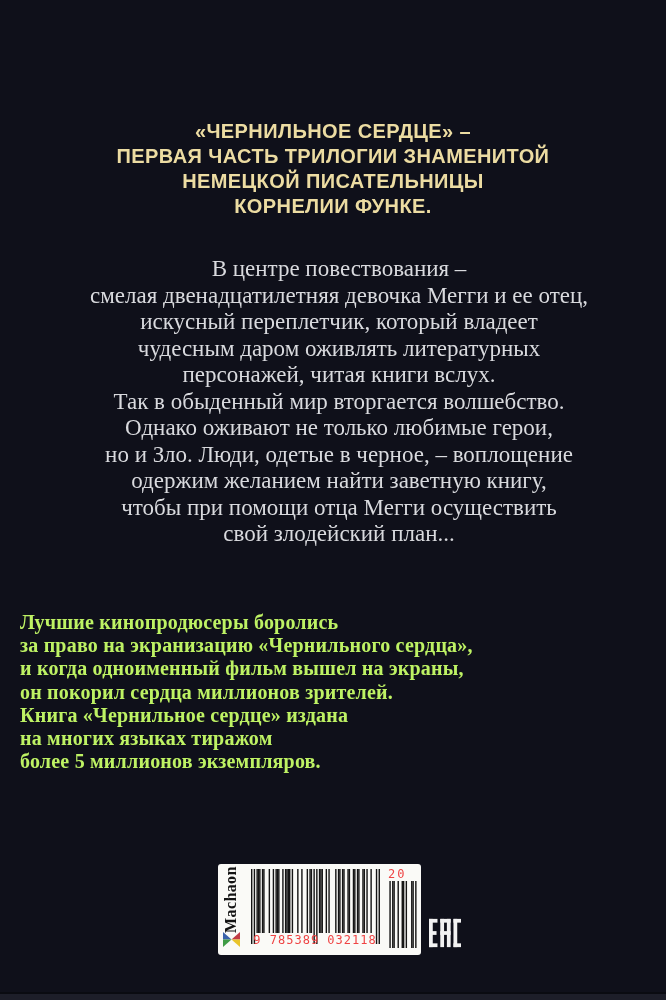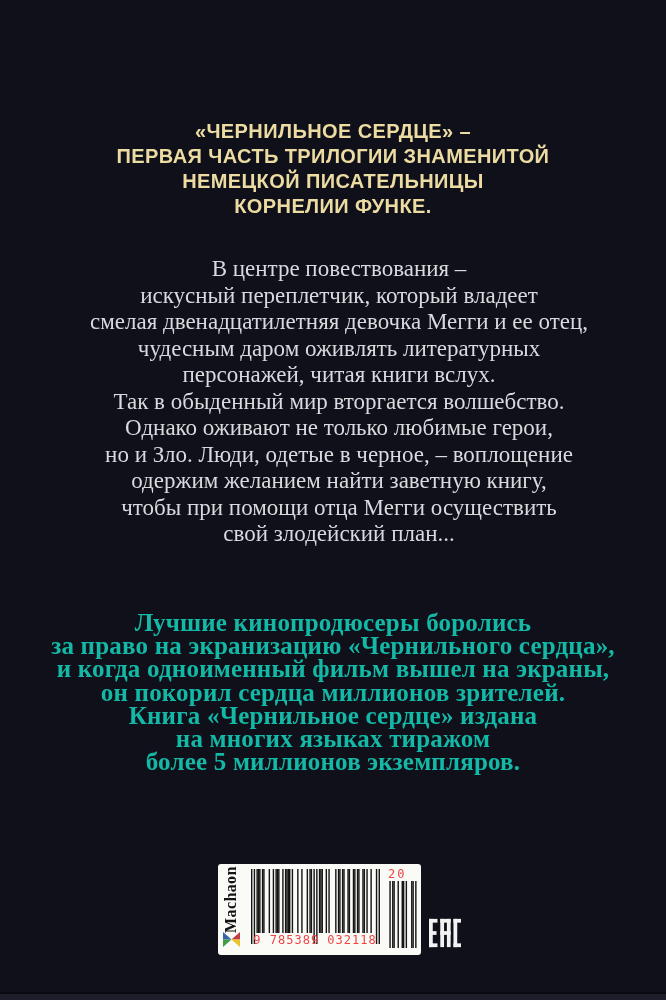--- a/index.html
+++ b/index.html
@@ -24,25 +24,24 @@
   .synopsis{
     position:absolute;top:256px;left:20px;right:8px;
     text-align:center;
     color:#d9dade;
     font-family:"Liberation Serif",serif;
     font-size:23px;line-height:26.5px;
   }
   
   .film-note{
     position:absolute;top:611px;left:20px;right:20px;
-    text-align:center;
-    color:#14b8a6;
+    color:#bef264;
     font-family:"Liberation Serif",serif;
     font-weight:700;
-    font-size:25px;line-height:23.2px;
+    font-size:20px;line-height:23.2px;
     letter-spacing:0.2px;
   }
   
   .barcode-box{
     position:absolute;left:218px;top:864px;
     width:203px;height:91px;
     background:#fafaf7;
     border-radius:3px;
   }
   .machaon-text{
@@ -86,22 +85,22 @@
 
   <div class="headline">
     <div>«ЧЕРНИЛЬНОЕ СЕРДЦЕ» –</div>
     <div>ПЕРВАЯ ЧАСТЬ ТРИЛОГИИ ЗНАМЕНИТОЙ</div>
     <div>НЕМЕЦКОЙ ПИСАТЕЛЬНИЦЫ</div>
     <div>КОРНЕЛИИ ФУНКЕ.</div>
   </div>
 
   <div class="synopsis">
     <div>В центре повествования –</div>
+    <div>смелая двенадцатилетняя девочка Мегги и ее отец,</div>
     <div>искусный переплетчик, который владеет</div>
-    <div>смелая двенадцатилетняя девочка Мегги и ее отец,</div>
     <div>чудесным даром оживлять литературных</div>
     <div>персонажей, читая книги вслух.</div>
     <div>Так в обыденный мир вторгается волшебство.</div>
     <div>Однако оживают не только любимые герои,</div>
     <div>но и Зло. Люди, одетые в черное, – воплощение</div>
     <div>одержим желанием найти заветную книгу,</div>
     <div>чтобы при помощи отца Мегги осуществить</div>
     <div>свой злодейский план...</div>
   </div>
 

